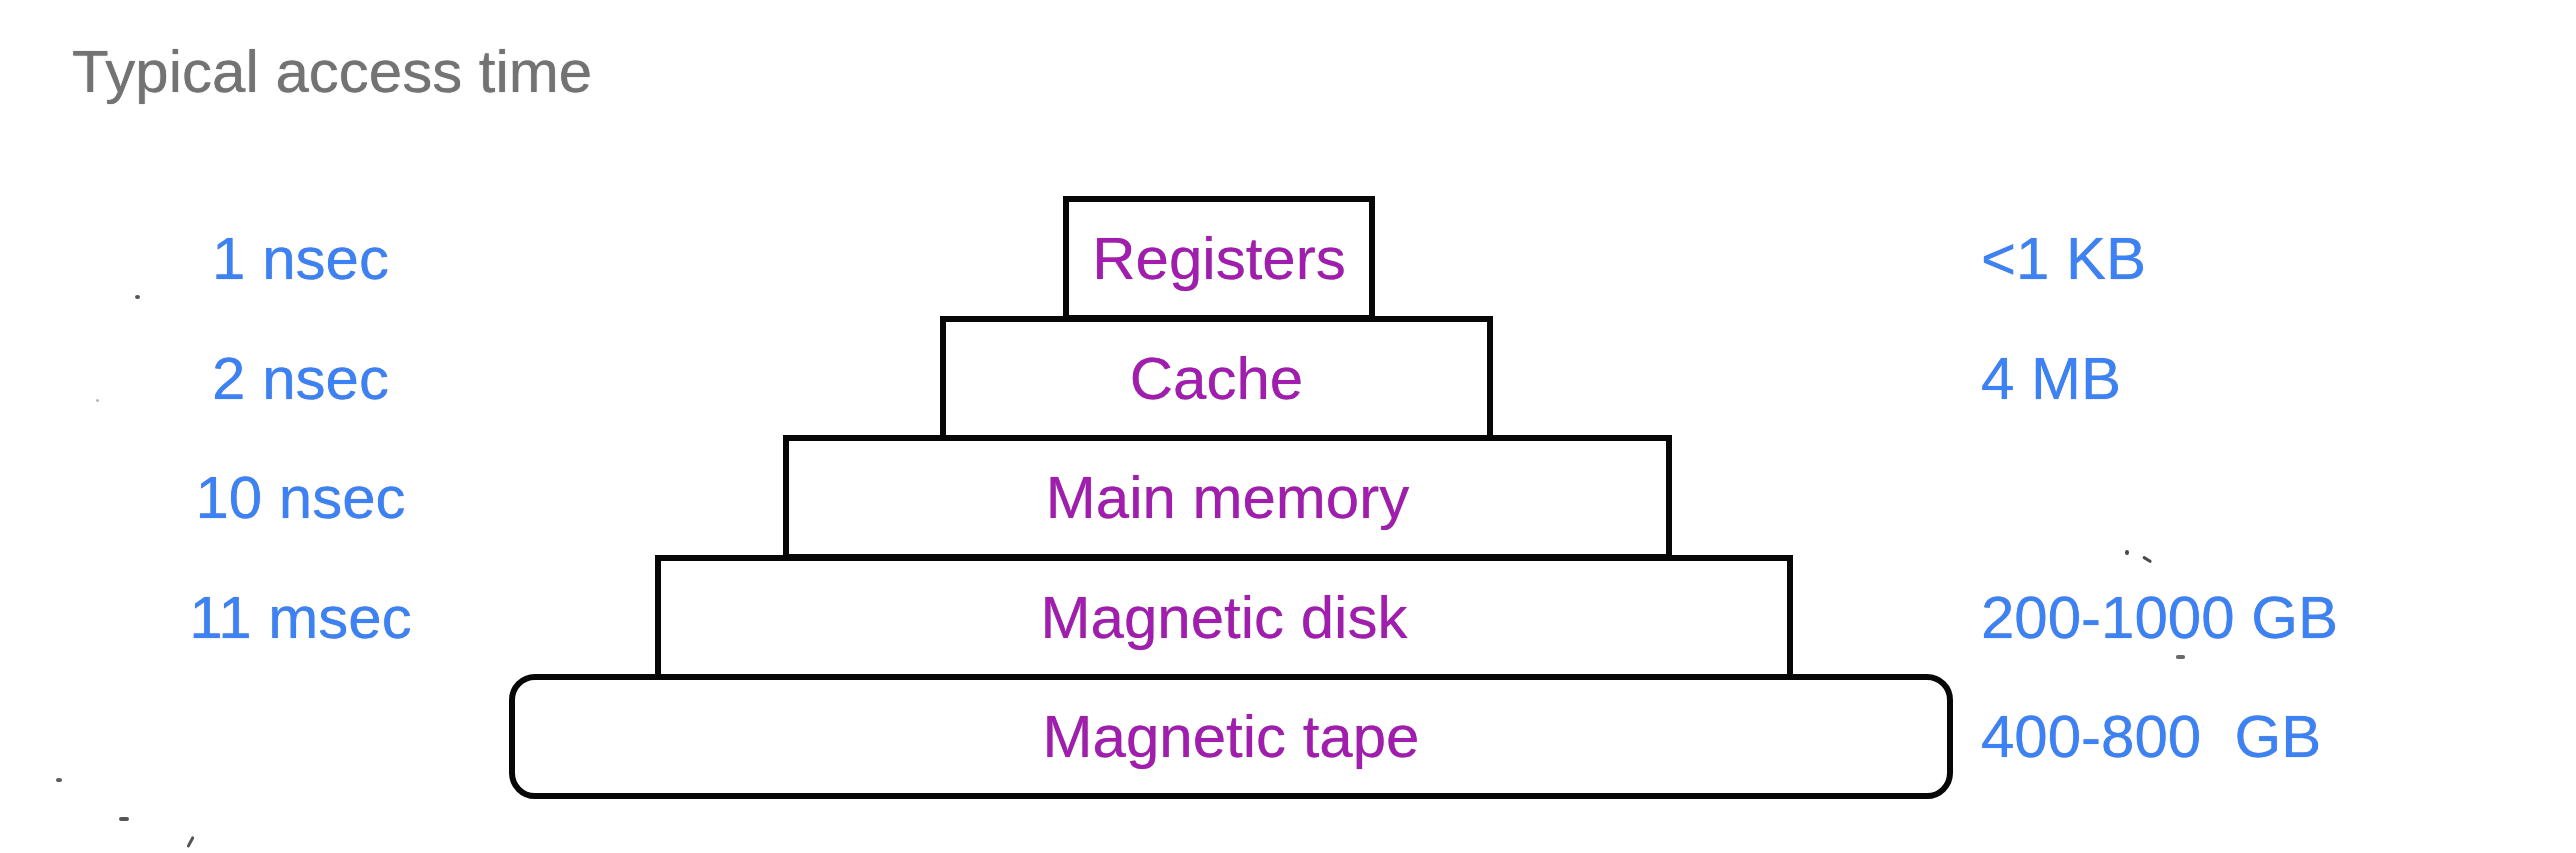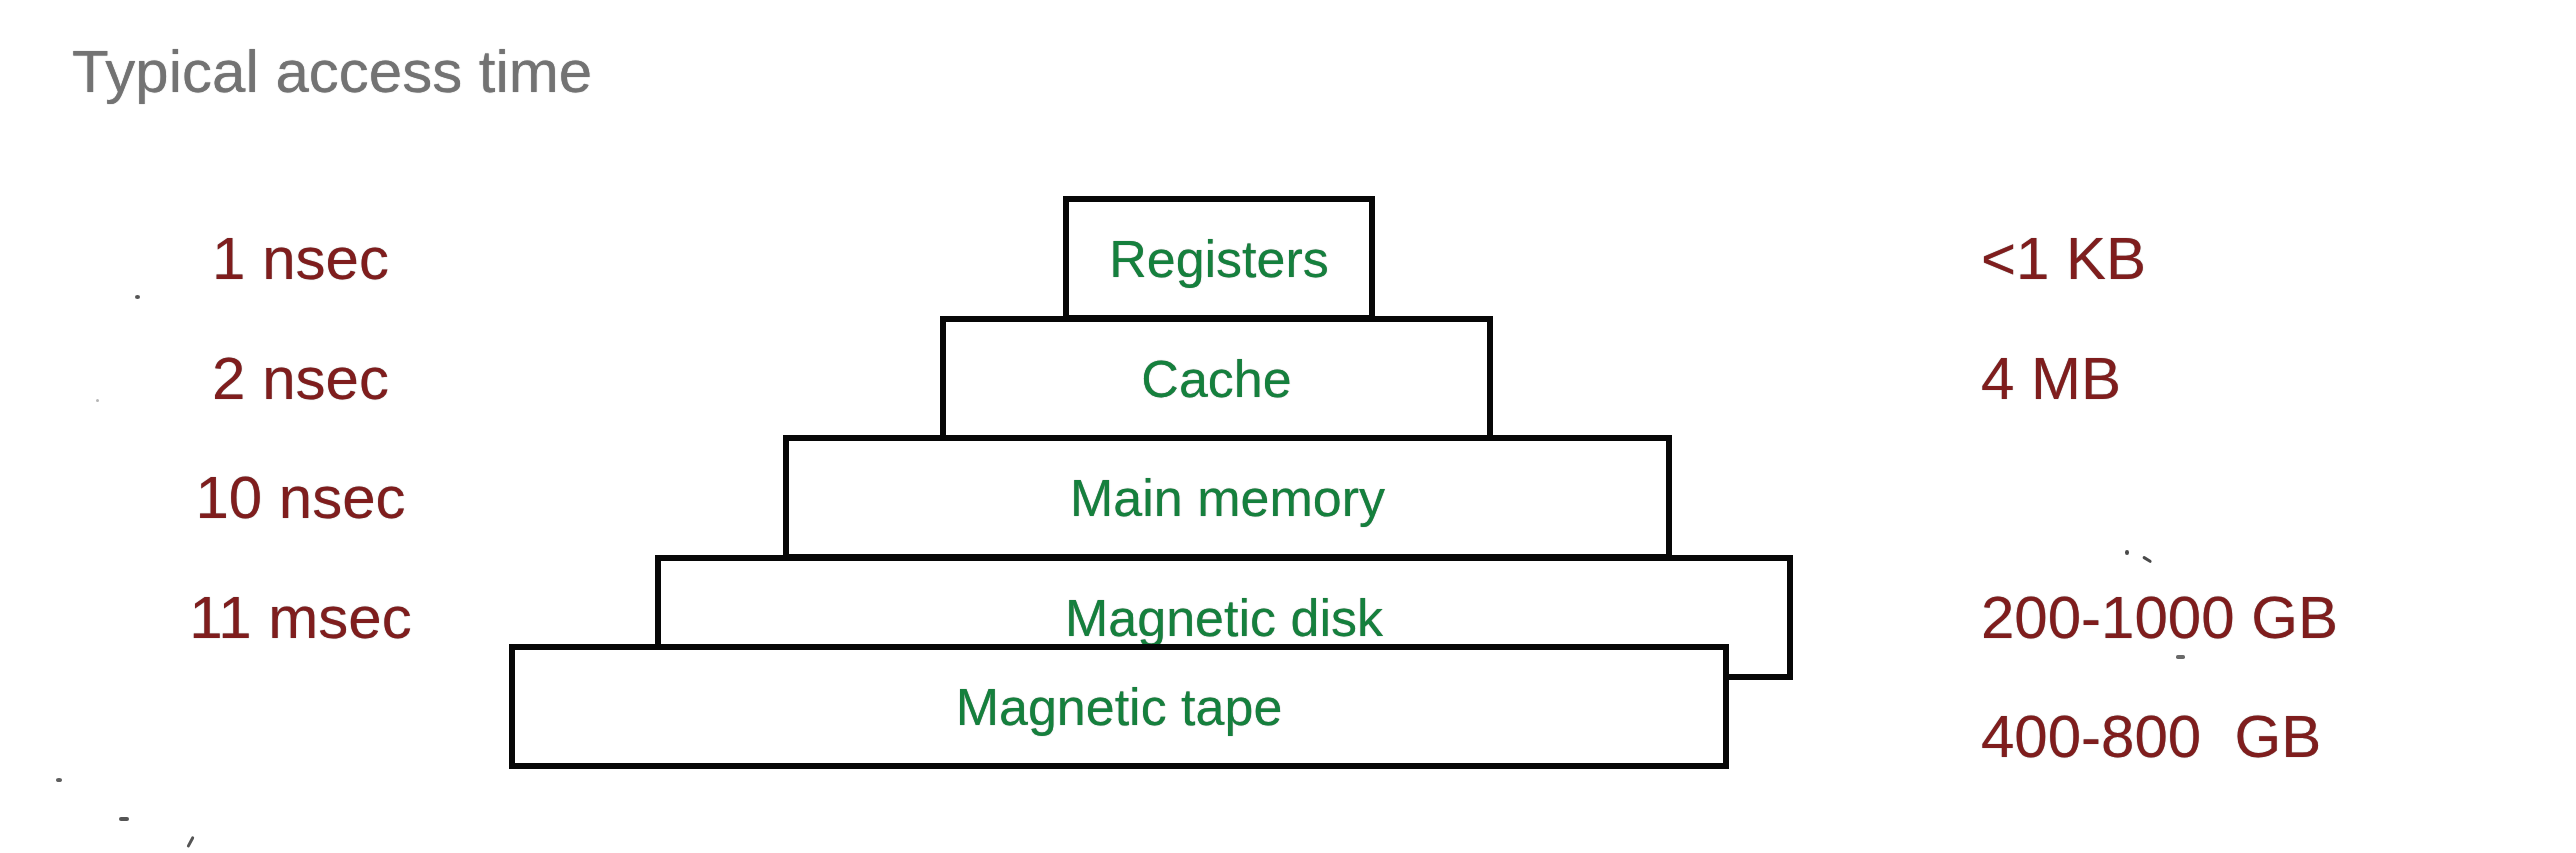--- a/index.html
+++ b/index.html
@@ -22,34 +22,34 @@
   .hdr.left{left:72px;}
   .hdr.right{left:1944px;}
 
   
   .box{
     position:absolute;box-sizing:border-box;
     border:6px solid #070707;background:#fff;
     display:flex;align-items:center;justify-content:center;
   }
   .box span{
-    font-size:52px;color:#15803d;white-space:nowrap;
+    font-size:60px;color:#a21caf;white-space:nowrap;
     text-shadow:0 0 0.9px rgba(0,0,0,.55);
   }
   .box.lv0{left:1063px;top:196px;width:312px;height:125px;}
   .box.lv1{left:940px;top:316px;width:553px;height:125px;}
   .box.lv2{left:783px; top:435px;width:889px;height:125px;}
   .box.lv3{left:655px; top:555px;width:1138px;height:125px;}
-  .box.lv4{left:509px; top:644px;width:1220px;height:125px;}
+  .box.lv4{left:509px; top:674px;width:1444px;height:125px;border-radius:26px;}
 
   
   .time,.cap{
     position:absolute;height:125px;
     display:flex;align-items:center;
-    font-size:60px;color:#7f1d1d;white-space:pre;
+    font-size:60px;color:#3b82f6;white-space:pre;
     text-shadow:0 0 0.9px rgba(0,0,0,.55);
   }
   .time{left:85px;width:431px;justify-content:center;}
   .cap{left:1981px;width:589px;justify-content:flex-start;}
   .time.lv0,.cap.lv0{top:196px;}
   .time.lv1,.cap.lv1{top:316px;}
   .time.lv2,.cap.lv2{top:435px;}
   .time.lv3,.cap.lv3{top:555px;}
   .time.lv4,.cap.lv4{top:674px;}
 

